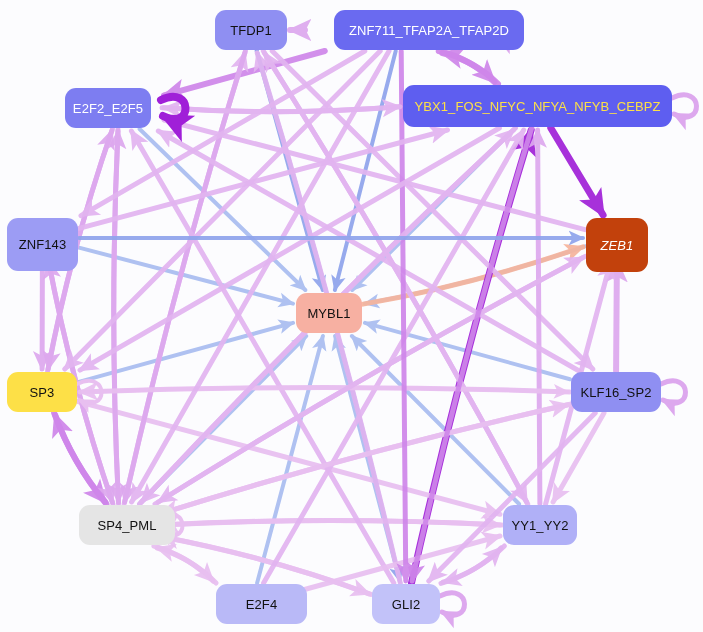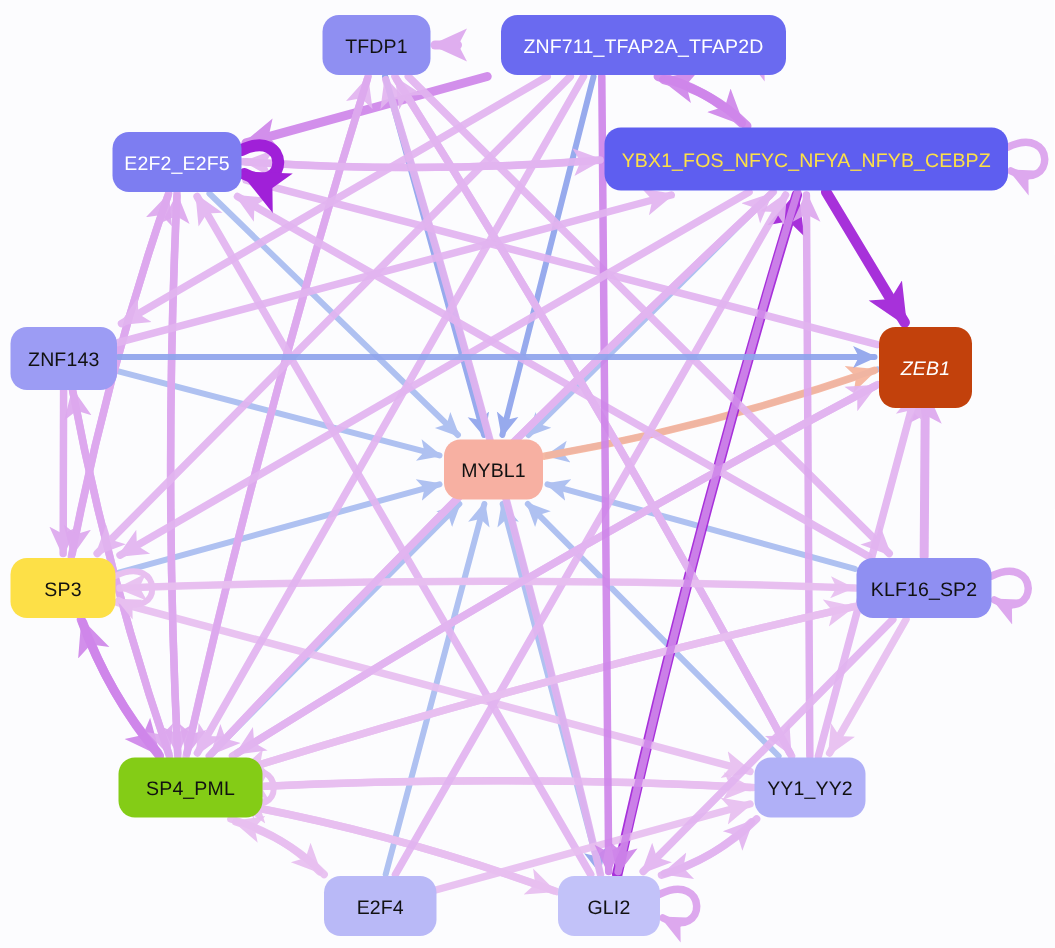--- a/index.html
+++ b/index.html
@@ -151,47 +151,47 @@
         <path d="M 440 596 C 472.3 580.7 472.3 627.3 442 612" fill="none" stroke="#dda8ee" stroke-width="5" stroke-linecap="round" marker-end="url(#mdda8ee)"></path>
       </g>
   </svg>
   <div id="node-layer">
       <div class="node" style="left: 215px; top: 10px; width: 72px; height: 40px; background: rgb(143, 143, 242); color: rgb(17, 17, 17);">
         <span>TFDP1</span>
       </div>
       <div class="node" style="left: 306px; top: 10px; width: 190px; height: 40px; background: rgb(106, 106, 240); color: rgb(255, 255, 255); margin-left: 28px;">
         <span>ZNF711_TFAP2A_TFAP2D</span>
       </div>
-      <div class="node" style="left: 75px; top: 88px; width: 86px; height: 40px; background: rgb(125, 125, 241); color: rgb(255, 255, 255);">
+      <div class="node" style="left: 65px; top: 88px; width: 86px; height: 40px; background: rgb(125, 125, 241); color: rgb(255, 255, 255);">
         <span>E2F2_E2F5</span>
       </div>
       <div class="node" style="left: 403px; top: 85px; width: 269px; height: 42px; background: rgb(94, 94, 240); color: #fde047;">
         <span>YBX1_FOS_NFYC_NFYA_NFYB_CEBPZ</span>
       </div>
-      <div class="node" style="left: 7px; top: 218px; width: 71px; height: 42px; background: rgb(156, 156, 244); color: rgb(17, 17, 17);">
+      <div class="node" style="left: 7px; top: 218px; width: 71px; height: 53px; background: rgb(156, 156, 244); color: rgb(17, 17, 17);">
         <span>ZNF143</span>
       </div>
       <div class="node" style="left: 586px; top: 218px; width: 62px; height: 54px; background: #c2410c; color: rgb(255, 255, 255); font-style: italic;">
         <span>ZEB1</span>
       </div>
       <div class="node" style="left: 296px; top: 293px; width: 66px; height: 40px; background: rgb(247, 176, 162); color: rgb(17, 17, 17); text-align: right;">
         <span>MYBL1</span>
       </div>
       <div class="node" style="left: 7px; top: 372px; width: 70px; height: 40px; background: #fde047; color: rgb(17, 17, 17);">
         <span>SP3</span>
       </div>
       <div class="node" style="left: 571px; top: 372px; width: 90px; height: 40px; background: rgb(143, 143, 242); color: rgb(17, 17, 17);">
         <span>KLF16_SP2</span>
       </div>
-      <div class="node" style="left: 79px; top: 505px; width: 96px; height: 40px; background: #84cc16; color: rgb(17, 17, 17);">
+      <div class="node" style="left: 79px; top: 505px; width: 96px; height: 40px; background: #e5e5e5; color: rgb(17, 17, 17);">
         <span>SP4_PML</span>
       </div>
       <div class="node" style="left: 503px; top: 505px; width: 74px; height: 40px; background: rgb(176, 176, 247); color: rgb(17, 17, 17);">
         <span>YY1_YY2</span>
       </div>
-      <div class="node" style="left: 216px; top: 584px; width: 75px; height: 40px; background: rgb(185, 185, 247); color: rgb(17, 17, 17);">
+      <div class="node" style="left: 216px; top: 584px; width: 91px; height: 40px; background: rgb(185, 185, 247); color: rgb(17, 17, 17);">
         <span>E2F4</span>
       </div>
       <div class="node" style="left: 372px; top: 584px; width: 68px; height: 40px; background: rgb(194, 194, 249); color: rgb(17, 17, 17);">
         <span>GLI2</span>
       </div>
     </div>
 </div>
 
 </body></html>

